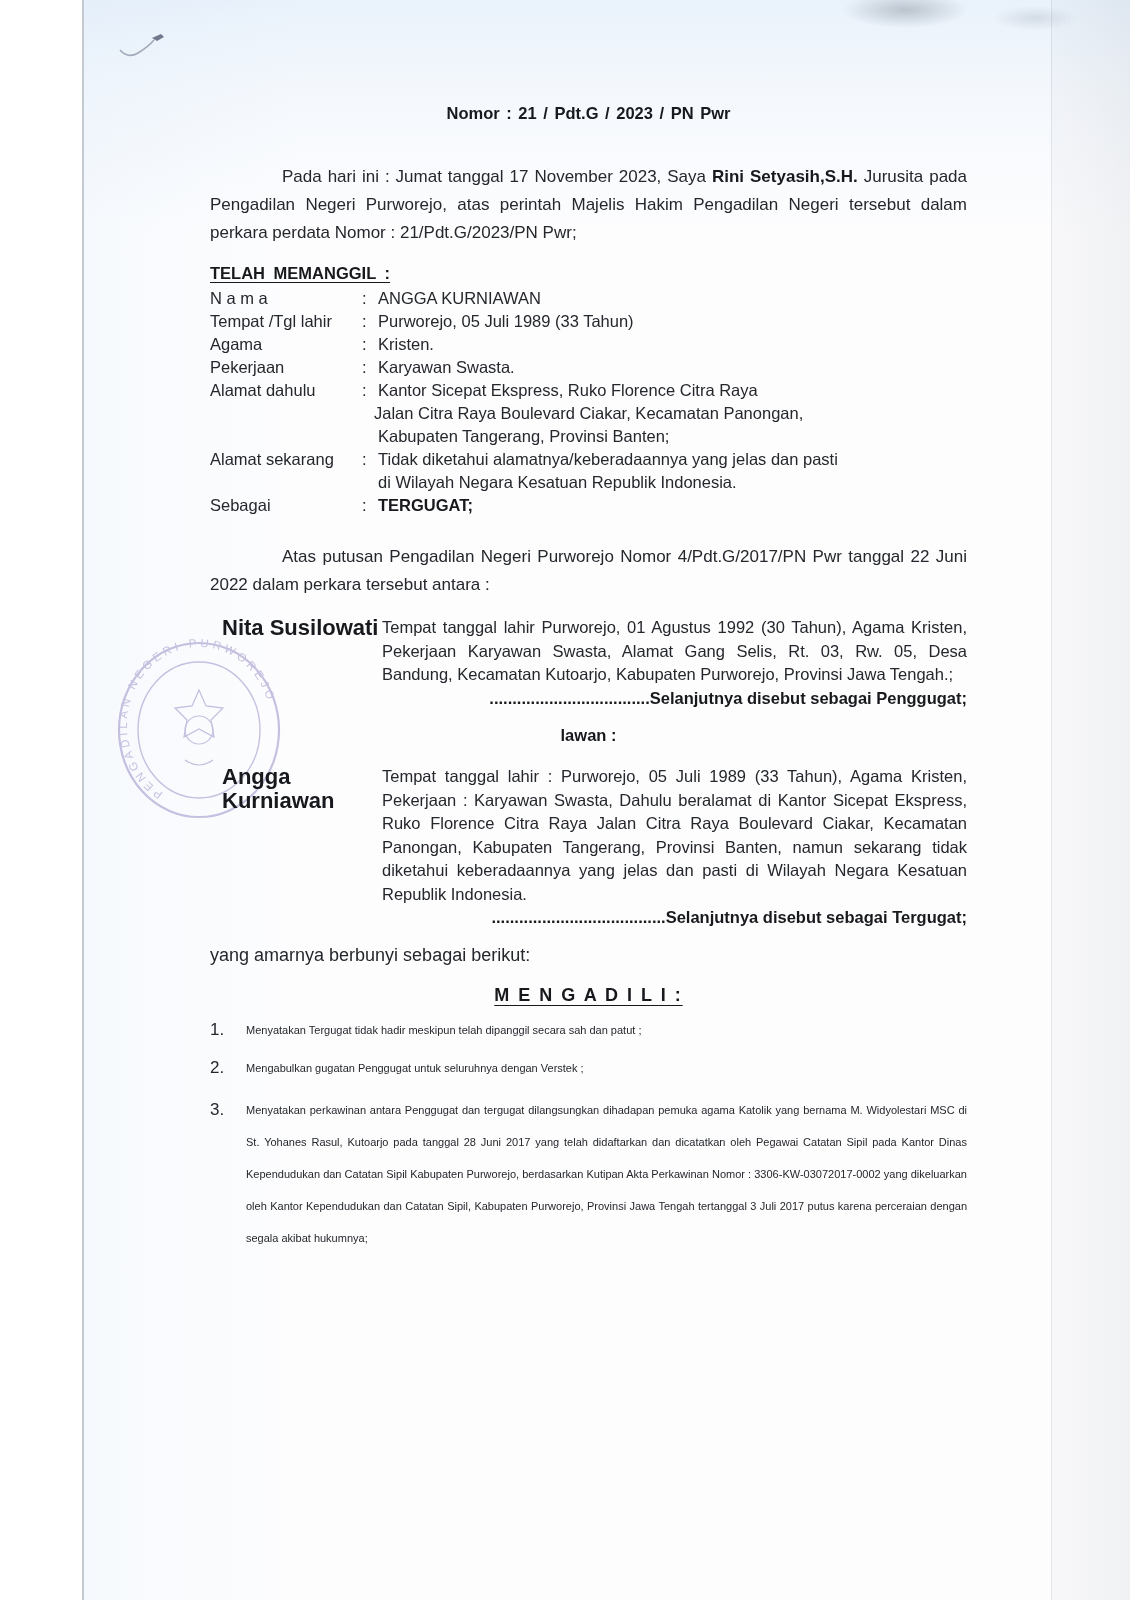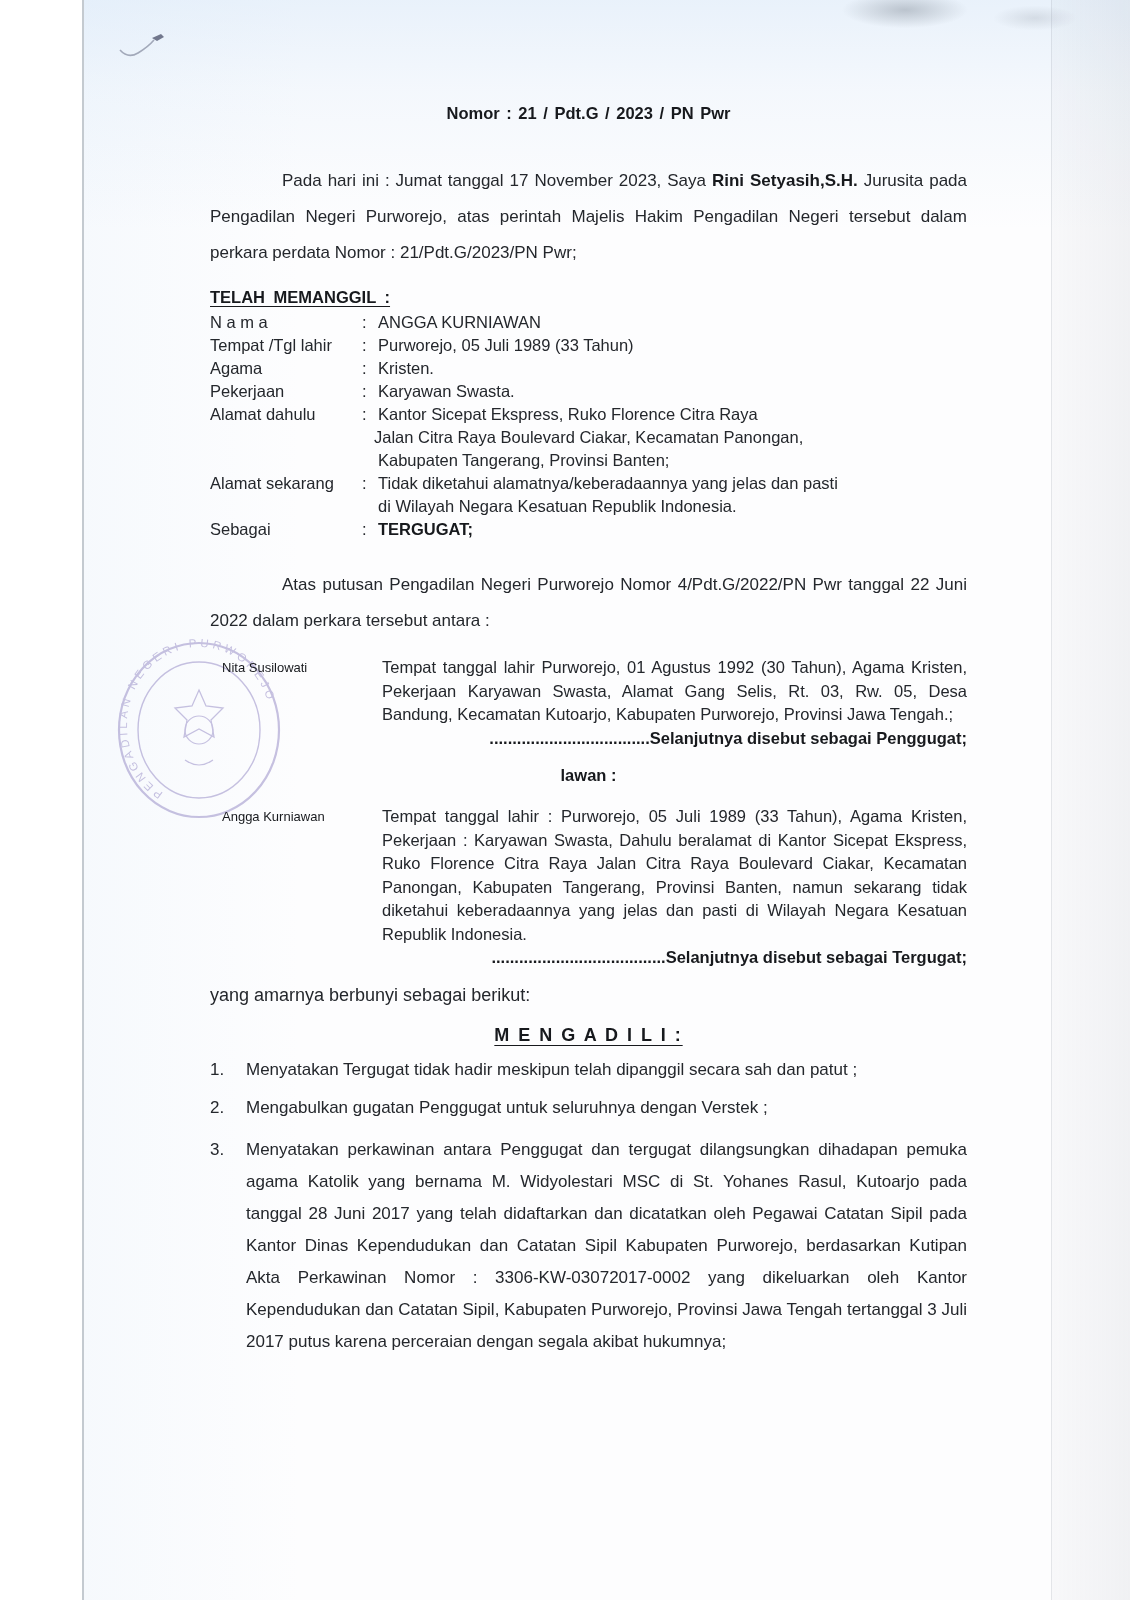--- a/index.html
+++ b/index.html
@@ -36,57 +36,57 @@
     position:absolute;left:210px;top:0;width:757px;
   }
 
   .title-block{margin-top:104px;text-align:center;}
   .doc-title{
     font-weight:bold;font-size:17px;letter-spacing:.2px;word-spacing:1.5px;
     text-decoration:underline;text-underline-offset:3px;color:#17191d;
   }
   .doc-number{font-weight:bold;font-size:16.5px;margin-top:5px;color:#17191d;word-spacing:2px;}
 
-  .para{font-size:17px;line-height:36px;text-align:justify;}
+  .para{font-size:17px;line-height:28px;text-align:justify;}
   .indent{text-indent:72px;}
   .intro-para{margin-top:40px;}
   b,.bold{font-weight:bold;color:#17191d;}
 
   .section-heading{
     font-weight:bold;font-size:16.5px;color:#17191d;
     text-decoration:underline;text-underline-offset:3px;word-spacing:4px;
     margin-top:16px;
   }
 
   .details{margin-top:4px;font-size:16.5px;line-height:23px;}
   .drow{display:grid;grid-template-columns:152px 16px 1fr;}
   .dlabel{white-space:pre;}
   .dcolon{text-align:left;}
   .dval-line2{padding-left:0px;margin-left:-4px;}
 
   .para-atas{margin-top:26px;}
 
   .party{display:grid;grid-template-columns:172px 1fr;margin-top:10px;}
-  .party-name{font-weight:normal;font-size:13px;color:#17191d;padding-left:12px;line-height:23.5px;}
+  .party-name{font-weight:bold;font-size:22px;color:#17191d;padding-left:12px;line-height:23.5px;}
   .party-desc{font-size:16.5px;line-height:23.5px;text-align:justify;}
   .party-dots{font-weight:bold;color:#17191d;text-align:right;}
 
   .lawan{margin-top:16px;text-align:center;font-weight:bold;font-size:16.5px;color:#17191d;}
   .party-2{margin-top:20px;}
 
   .amar-intro{margin-top:14px;font-size:18px;line-height:23px;}
 
   .verdict-heading{
     margin-top:18px;text-align:center;font-weight:bold;font-size:18px;color:#17191d;
     letter-spacing:2px;text-decoration:underline;text-underline-offset:4px;
   }
   .vlist{margin-top:12px;}
   .vitem{display:grid;grid-template-columns:36px 1fr;margin-bottom:14px;}
   .vnum{font-size:17px;line-height:24px;}
-  .vtext{font-size:17px;line-height:24px;text-align:justify;}
+  .vtext{font-size:11px;line-height:24px;text-align:justify;}
   .vitem-long .vnum,.vitem-long .vtext{line-height:32px;}
 
   
   .seal{position:absolute;left:110px;top:638px;opacity:.55;}
   
   .penmark{position:absolute;left:112px;top:18px;opacity:.8;}
 </style>
 </head>
 <body>
 
@@ -163,21 +163,21 @@
           <span>di Wilayah Negara Kesatuan Republik Indonesia.</span>
         </span>
       </div>
       <div class="drow">
         <span class="dlabel">Sebagai</span>
         <span class="dcolon">:</span>
         <span class="bold">TERGUGAT;</span>
       </div>
     </div>
 
-    <p class="para indent para-atas">Atas putusan Pengadilan Negeri Purworejo Nomor 4/Pdt.G/2022/PN Pwr tanggal 22 Juni 2022 dalam perkara tersebut antara :</p>
+    <p class="para indent para-atas">Atas putusan Pengadilan Negeri Purworejo Nomor 4/Pdt.G/2017/PN Pwr tanggal 22 Juni 2022 dalam perkara tersebut antara :</p>
 
     <div class="party">
       <div class="party-name">Nita Susilowati</div>
       <div class="party-desc">
         <span>Tempat tanggal lahir Purworejo, 01 Agustus 1992 (30 Tahun), Agama Kristen, Pekerjaan Karyawan Swasta, Alamat  Gang Selis, Rt. 03, Rw. 05, Desa Bandung, Kecamatan Kutoarjo, Kabupaten Purworejo, Provinsi Jawa Tengah.;</span>
         <div class="party-dots"><span>...................................</span><span>Selanjutnya disebut sebagai Penggugat;</span></div>
       </div>
     </div>
 
     <div class="lawan">lawan :</div>

